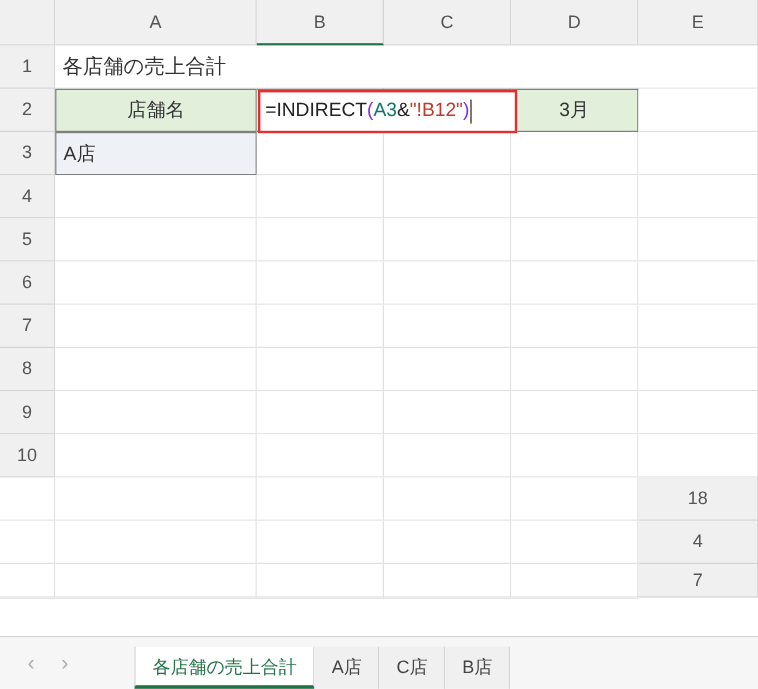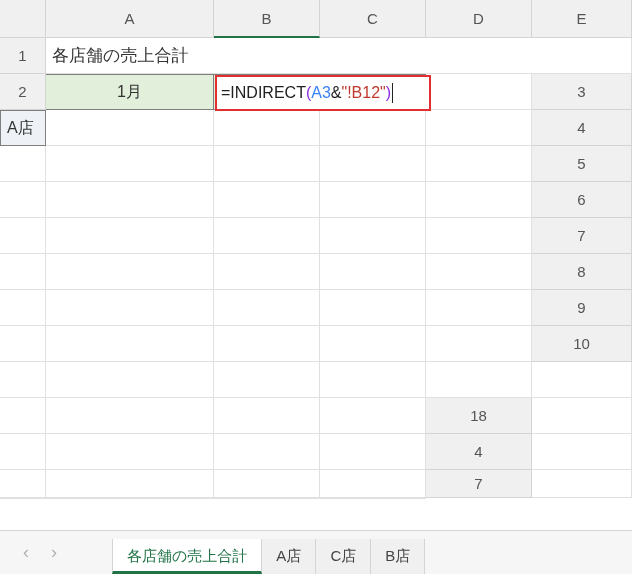--- a/index.html
+++ b/index.html
@@ -71,21 +71,21 @@
     background: #fff;
     display: flex;
     align-items: center;
     padding: 0 4px;
     font-size: 16px;
     z-index: 10;
     font-family: Meiryo, "Yu Gothic", sans-serif;
   }
   .formula-box .t-black { color: #222; }
   .formula-box .t-purple { color: #8a2be2; }
-  .formula-box .t-blue { color: #3b82f6; }
+  .formula-box .t-blue { color: #0f766e; }
   .formula-box .t-red { color: #c0392b; }
   .cursor {
     display: inline-block;
     width: 1px;
     height: 20px;
     background: #222;
     margin-left: 1px;
     vertical-align: middle;
   }
   .tabbar {
@@ -141,20 +141,21 @@
   <div class="hd">A</div>
   <div class="hd col-b">B</div>
   <div class="hd">C</div>
   <div class="hd">D</div>
   <div class="hd">E</div>
 
   <div class="hd">1</div>
   <div class="cell merged-title">各店舗の売上合計</div>
 
   <div class="hd">2</div>
+  <div class="cell thead first">店舗名</div>
   <div class="cell thead">1月</div>
   <div class="cell thead">2月</div>
   <div class="cell thead">3月</div>
   <div class="cell"></div>
 
   <div class="hd">3</div>
   <div class="cell a3cell">A店</div>
   <div class="cell"></div>
   <div class="cell"></div>
   <div class="cell"></div>

